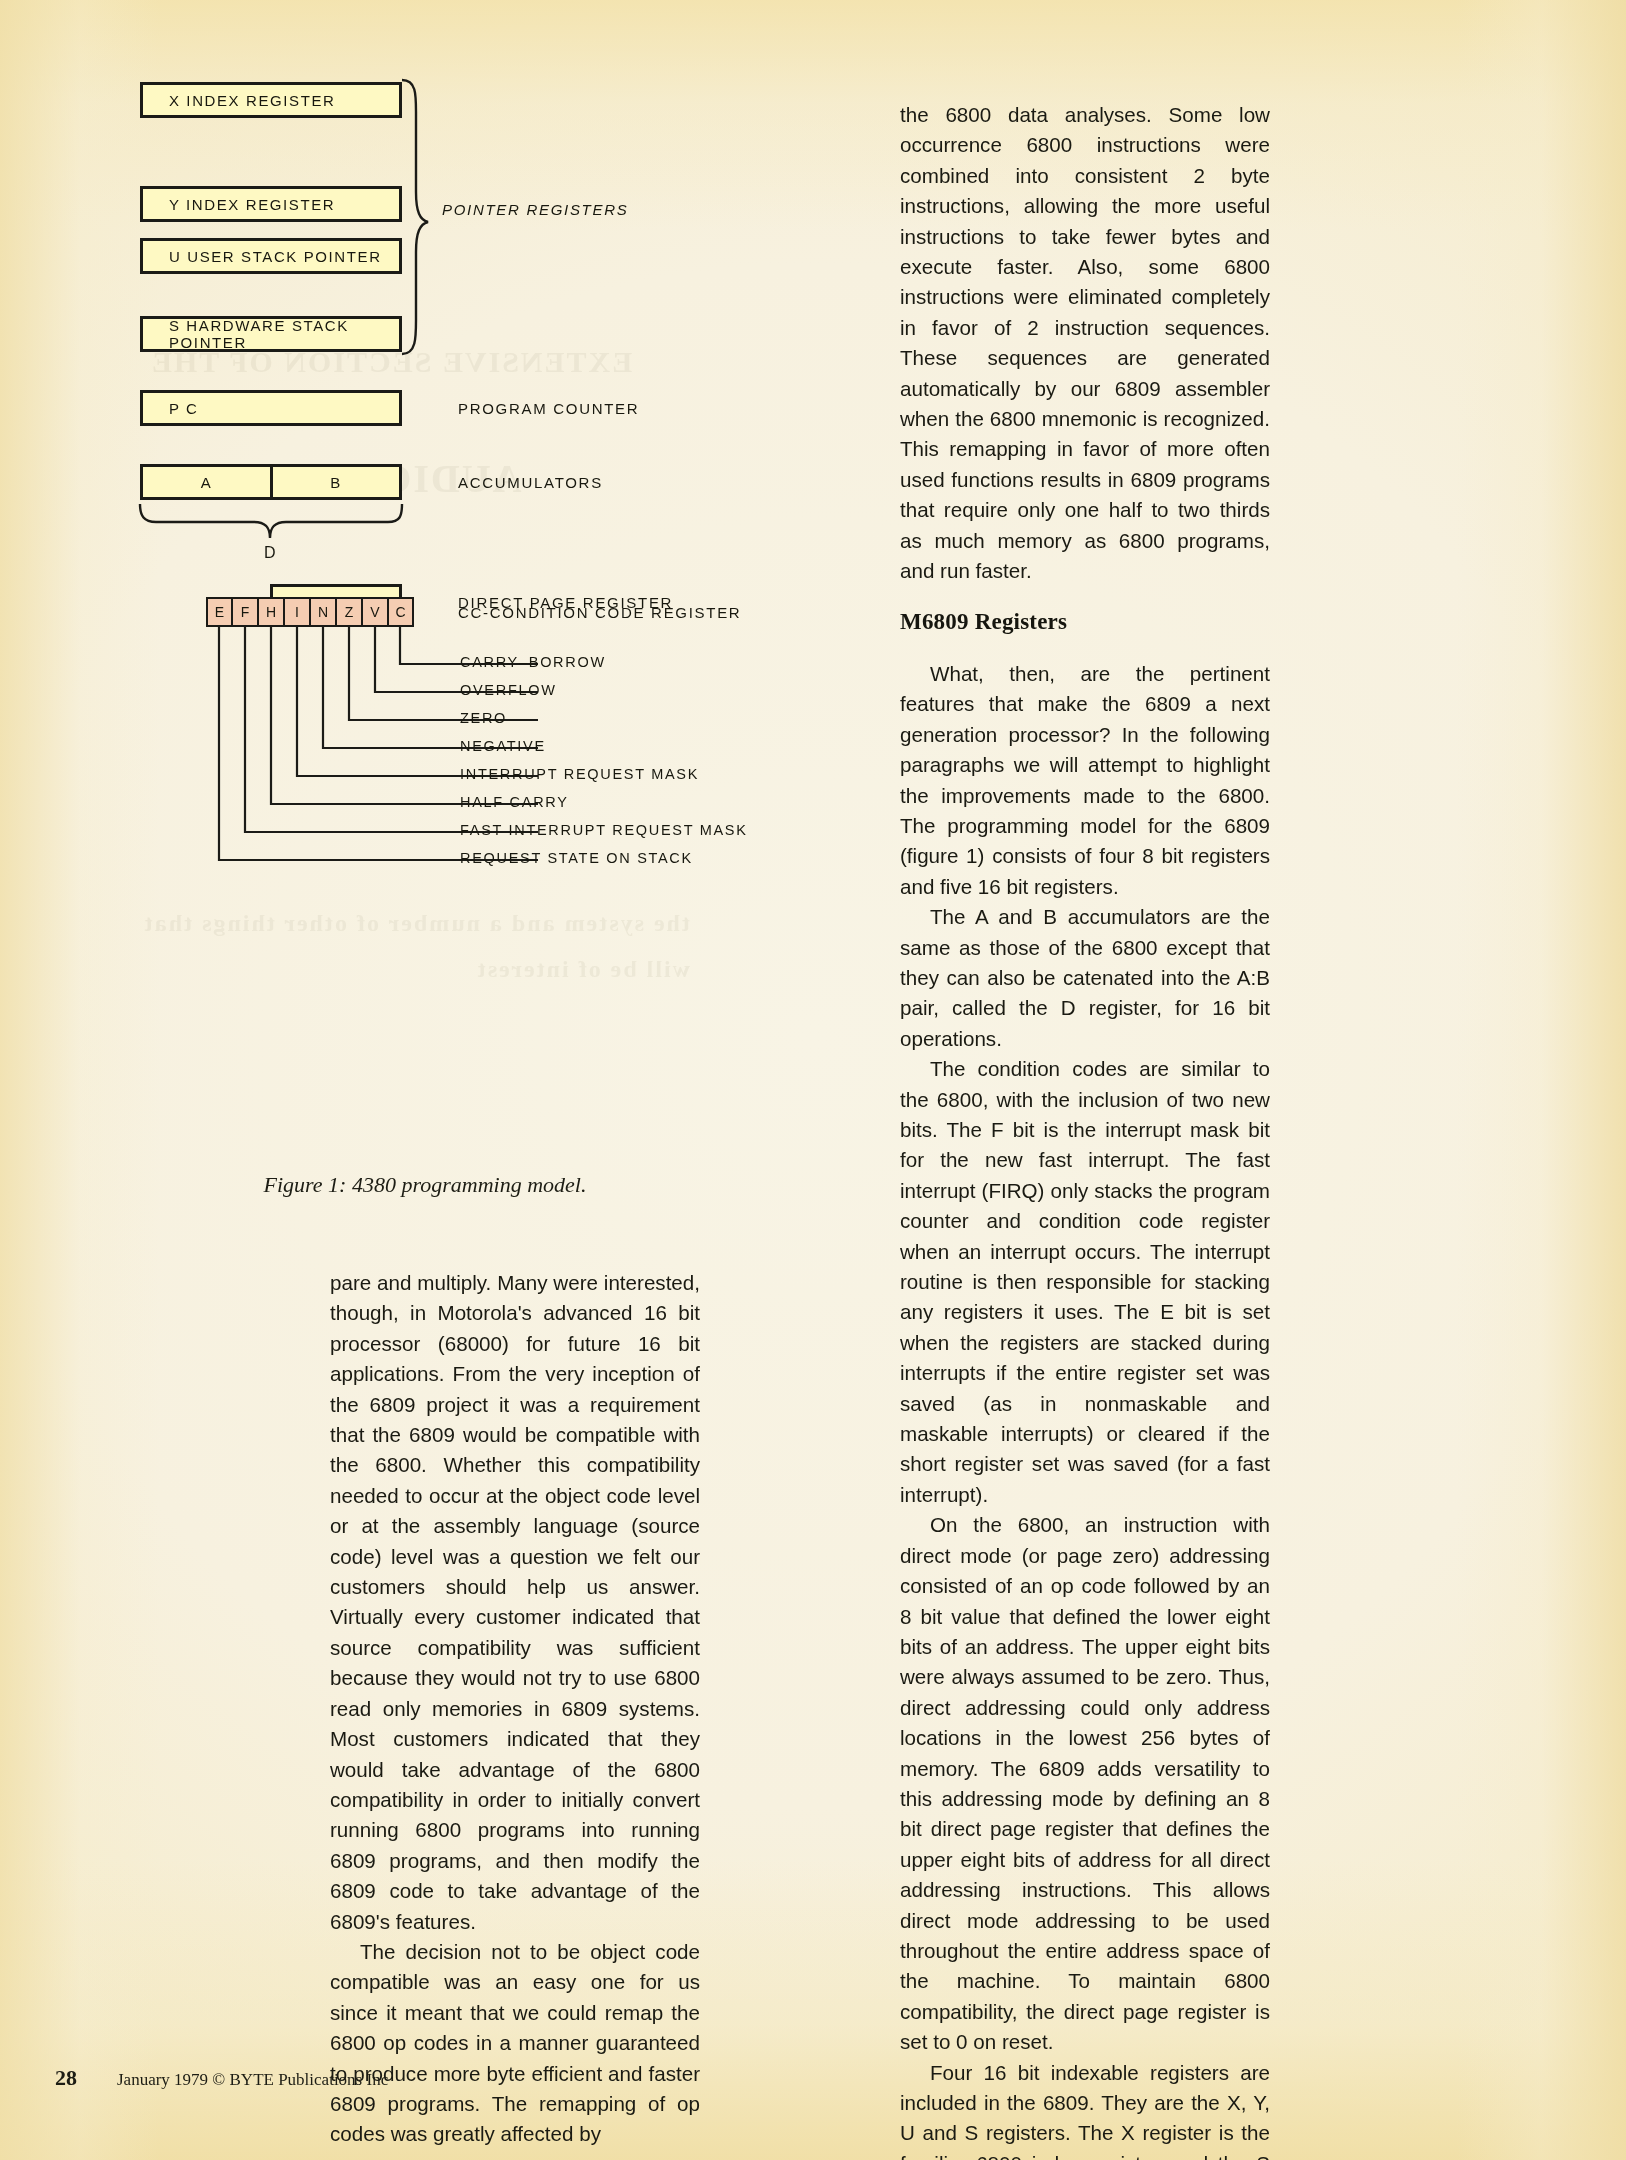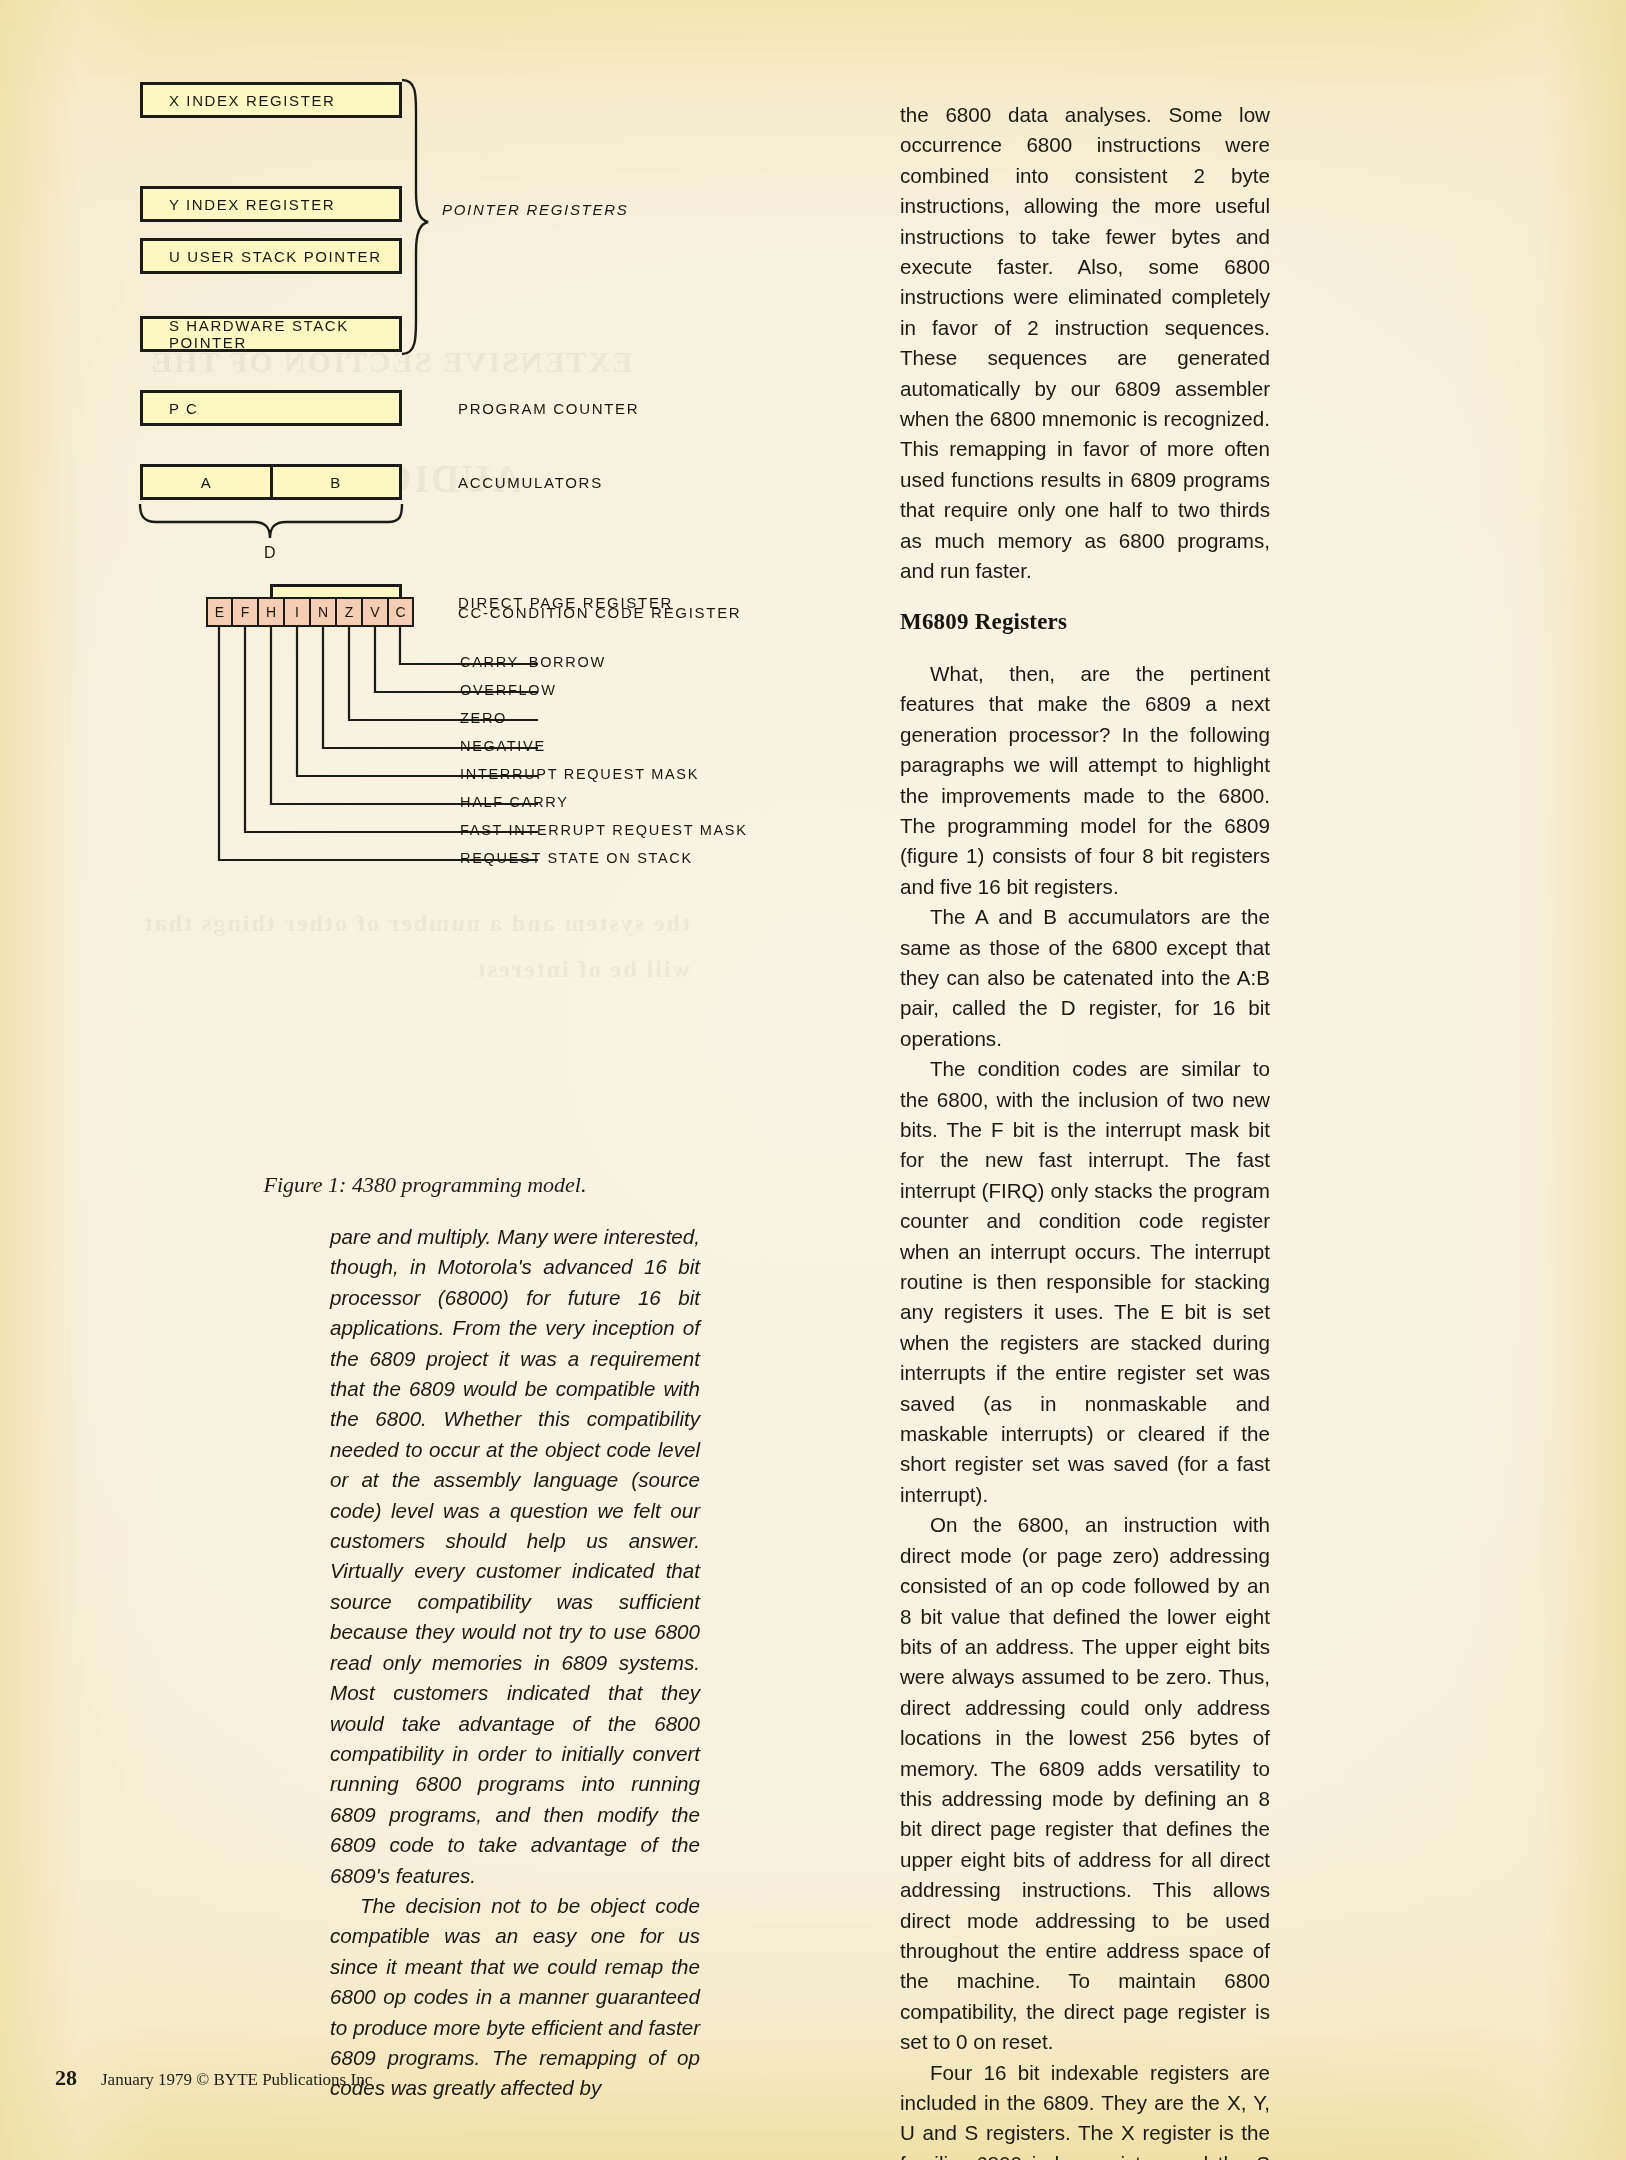--- a/index.html
+++ b/index.html
@@ -150,31 +150,31 @@
   .col h2 {
     margin: 0 0 22px 0;
     font-family: "Liberation Serif", serif;
     font-size: 23px;
     font-weight: bold;
     letter-spacing: 0.2px;
     color: #16160f;
   }
   .spacer-h2 { height: 20px; }
 
-  #col-left-lower { left: 330px; top: 1222px; width: 370px; font-style: italic; }
+  #col-left-lower { left: 330px; top: 1268px; width: 370px; }
   #col-right      { left: 900px; top: 100px;  width: 370px; }
 
   
   .footer {
     position: absolute;
     left: 55px;
     top: 2065px;
     display: flex;
     align-items: baseline;
-    gap: 24px;
+    gap: 40px;
     font-family: "Liberation Serif", serif;
     color: #1d1d14;
   }
   .footer .pg { font-size: 22px; font-weight: bold; }
   .footer .pub { font-size: 17px; }
 
   svg.lines { position: absolute; left: 0; top: 0; overflow: visible; }
 </style>
 </head>
 <body>

